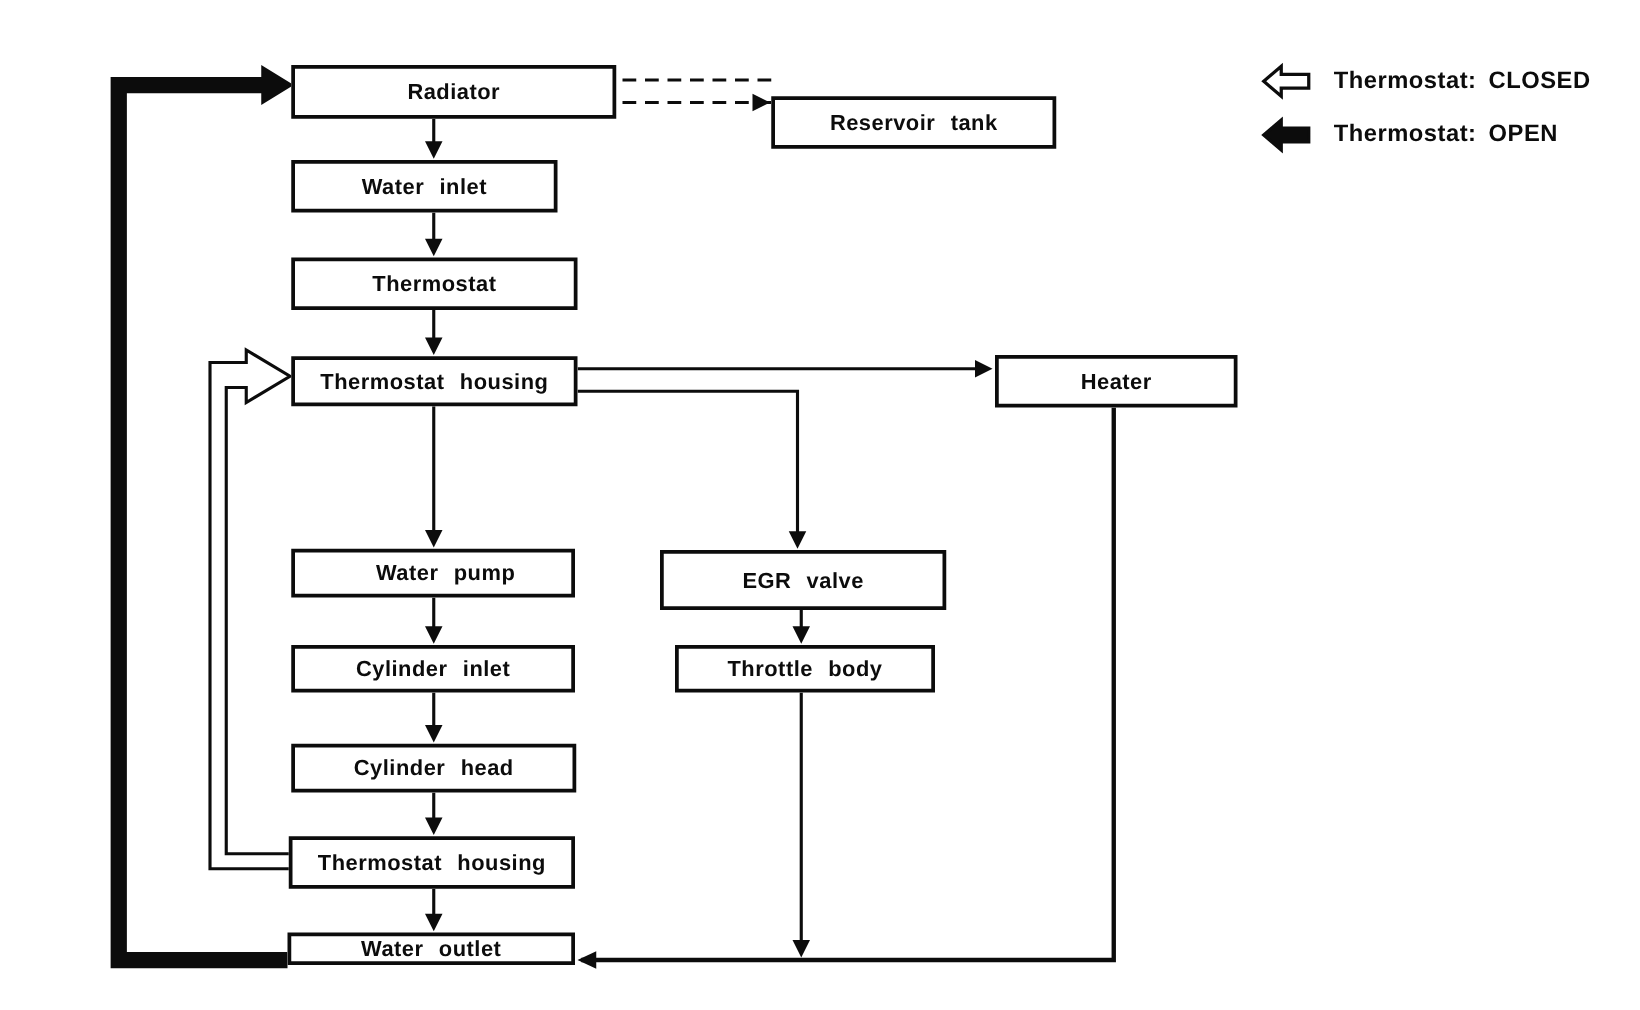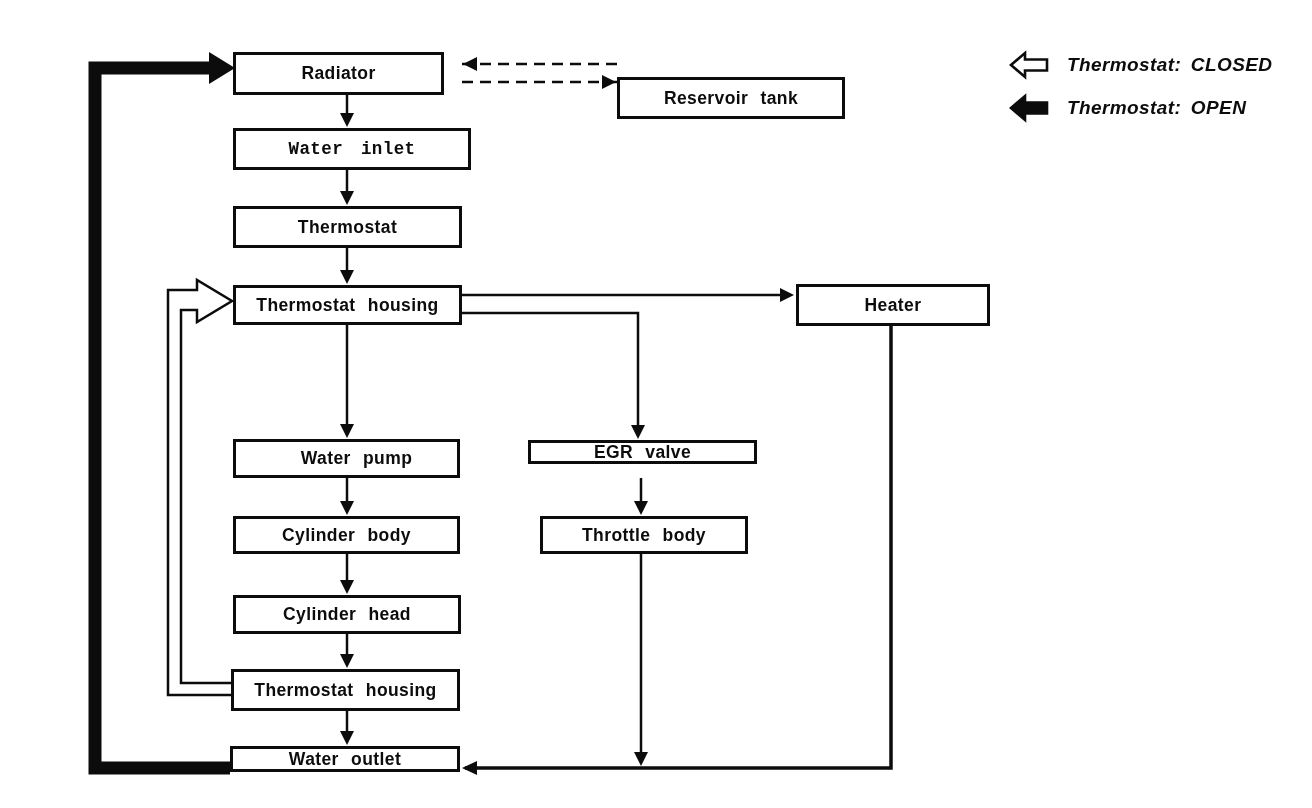--- a/index.html
+++ b/index.html
@@ -21,21 +21,21 @@
     letter-spacing:0.4px;word-spacing:7px;
     white-space:nowrap;
   }
   #legend{
     position:absolute;left:1008px;top:50px;
     display:flex;flex-direction:column;gap:13px;
   }
   .legend-row{display:flex;align-items:center;gap:17px;}
   .legend-label{
     font-size:19px;font-weight:bold;color:#0c0c0c;
-    letter-spacing:0.4px;word-spacing:4px;white-space:nowrap;font-style:italic;
+    letter-spacing:0.4px;word-spacing:4px;white-space:nowrap;
   }
 </style>
 </head>
 <body>
 
 <div id="canvas">
 
   <svg id="wires" viewBox="0 0 1312 808" xmlns="http://www.w3.org/2000/svg" fill="none" stroke="#0c0c0c" stroke-width="2.5">
 
     <polyline points="230,768 95,768 95,68 211,68" stroke-width="13" stroke-linejoin="miter"></polyline>
@@ -81,29 +81,29 @@
 
     <line x1="641" y1="554" x2="641" y2="754"></line>
     <polygon points="634,752 648,752 641,766" fill="#0c0c0c" stroke="none"></polygon>
 
     <polyline points="891,326 891,768 465,768" stroke-width="3.5"></polyline>
     <polygon points="477,761 477,775 462,768" fill="#0c0c0c" stroke="none"></polygon>
 
     <path d="M 233,695 L 168,695 L 168,290 L 197,290 L 197,280 L 232,301 L 197,322 L 197,310 L 181,310 L 181,683 L 233,683" stroke-width="2.5" stroke-linejoin="miter"></path>
   </svg>
 
-  <div class="node" style="left:233px;top:52px;width:211px;height:43px;">Radiator</div>
+  <div class="node" style="left:233px;top:52px;width:260px;height:43px;">Radiator</div>
   <div class="node" style="left:617px;top:53px;width:228px;height:42px;margin-top:24px;">Reservoir tank</div>
-  <div class="node" style="left:233px;top:128px;width:238px;height:42px;font-family:Liberation Mono, monospace;">Water inlet</div>
+  <div class="node" style="left:233px;top:128px;width:213px;height:42px;">Water inlet</div>
   <div class="node" style="left:233px;top:206px;width:229px;height:42px;">Thermostat</div>
   <div class="node" style="left:233px;top:285px;width:229px;height:40px;">Thermostat housing</div>
   <div class="node" style="left:796px;top:284px;width:194px;height:42px;">Heater</div>
   <div class="node" style="left:233px;top:439px;width:227px;height:39px;padding-left:20px;">Water pump</div>
-  <div class="node" style="left:528px;top:440px;width:229px;height:24px;">EGR valve</div>
-  <div class="node" style="left:233px;top:516px;width:227px;height:38px;">Cylinder body</div>
+  <div class="node" style="left:528px;top:440px;width:229px;height:48px;">EGR valve</div>
+  <div class="node" style="left:233px;top:516px;width:227px;height:38px;">Cylinder inlet</div>
   <div class="node" style="left:540px;top:516px;width:208px;height:38px;">Throttle body</div>
   <div class="node" style="left:233px;top:595px;width:228px;height:39px;">Cylinder head</div>
   <div class="node" style="left:231px;top:669px;width:229px;height:42px;">Thermostat housing</div>
   <div class="node" style="left:230px;top:746px;width:230px;height:26px;">Water outlet</div>
 
   <div id="legend">
     <div class="legend-row">
       <svg width="42" height="30" viewBox="0 0 42 30">
         <polygon points="3,15 17,3 17,9.5 39,9.5 39,20.5 17,20.5 17,27" fill="#ffffff" stroke="#0c0c0c" stroke-width="2.6" stroke-linejoin="miter"></polygon>
       </svg>

